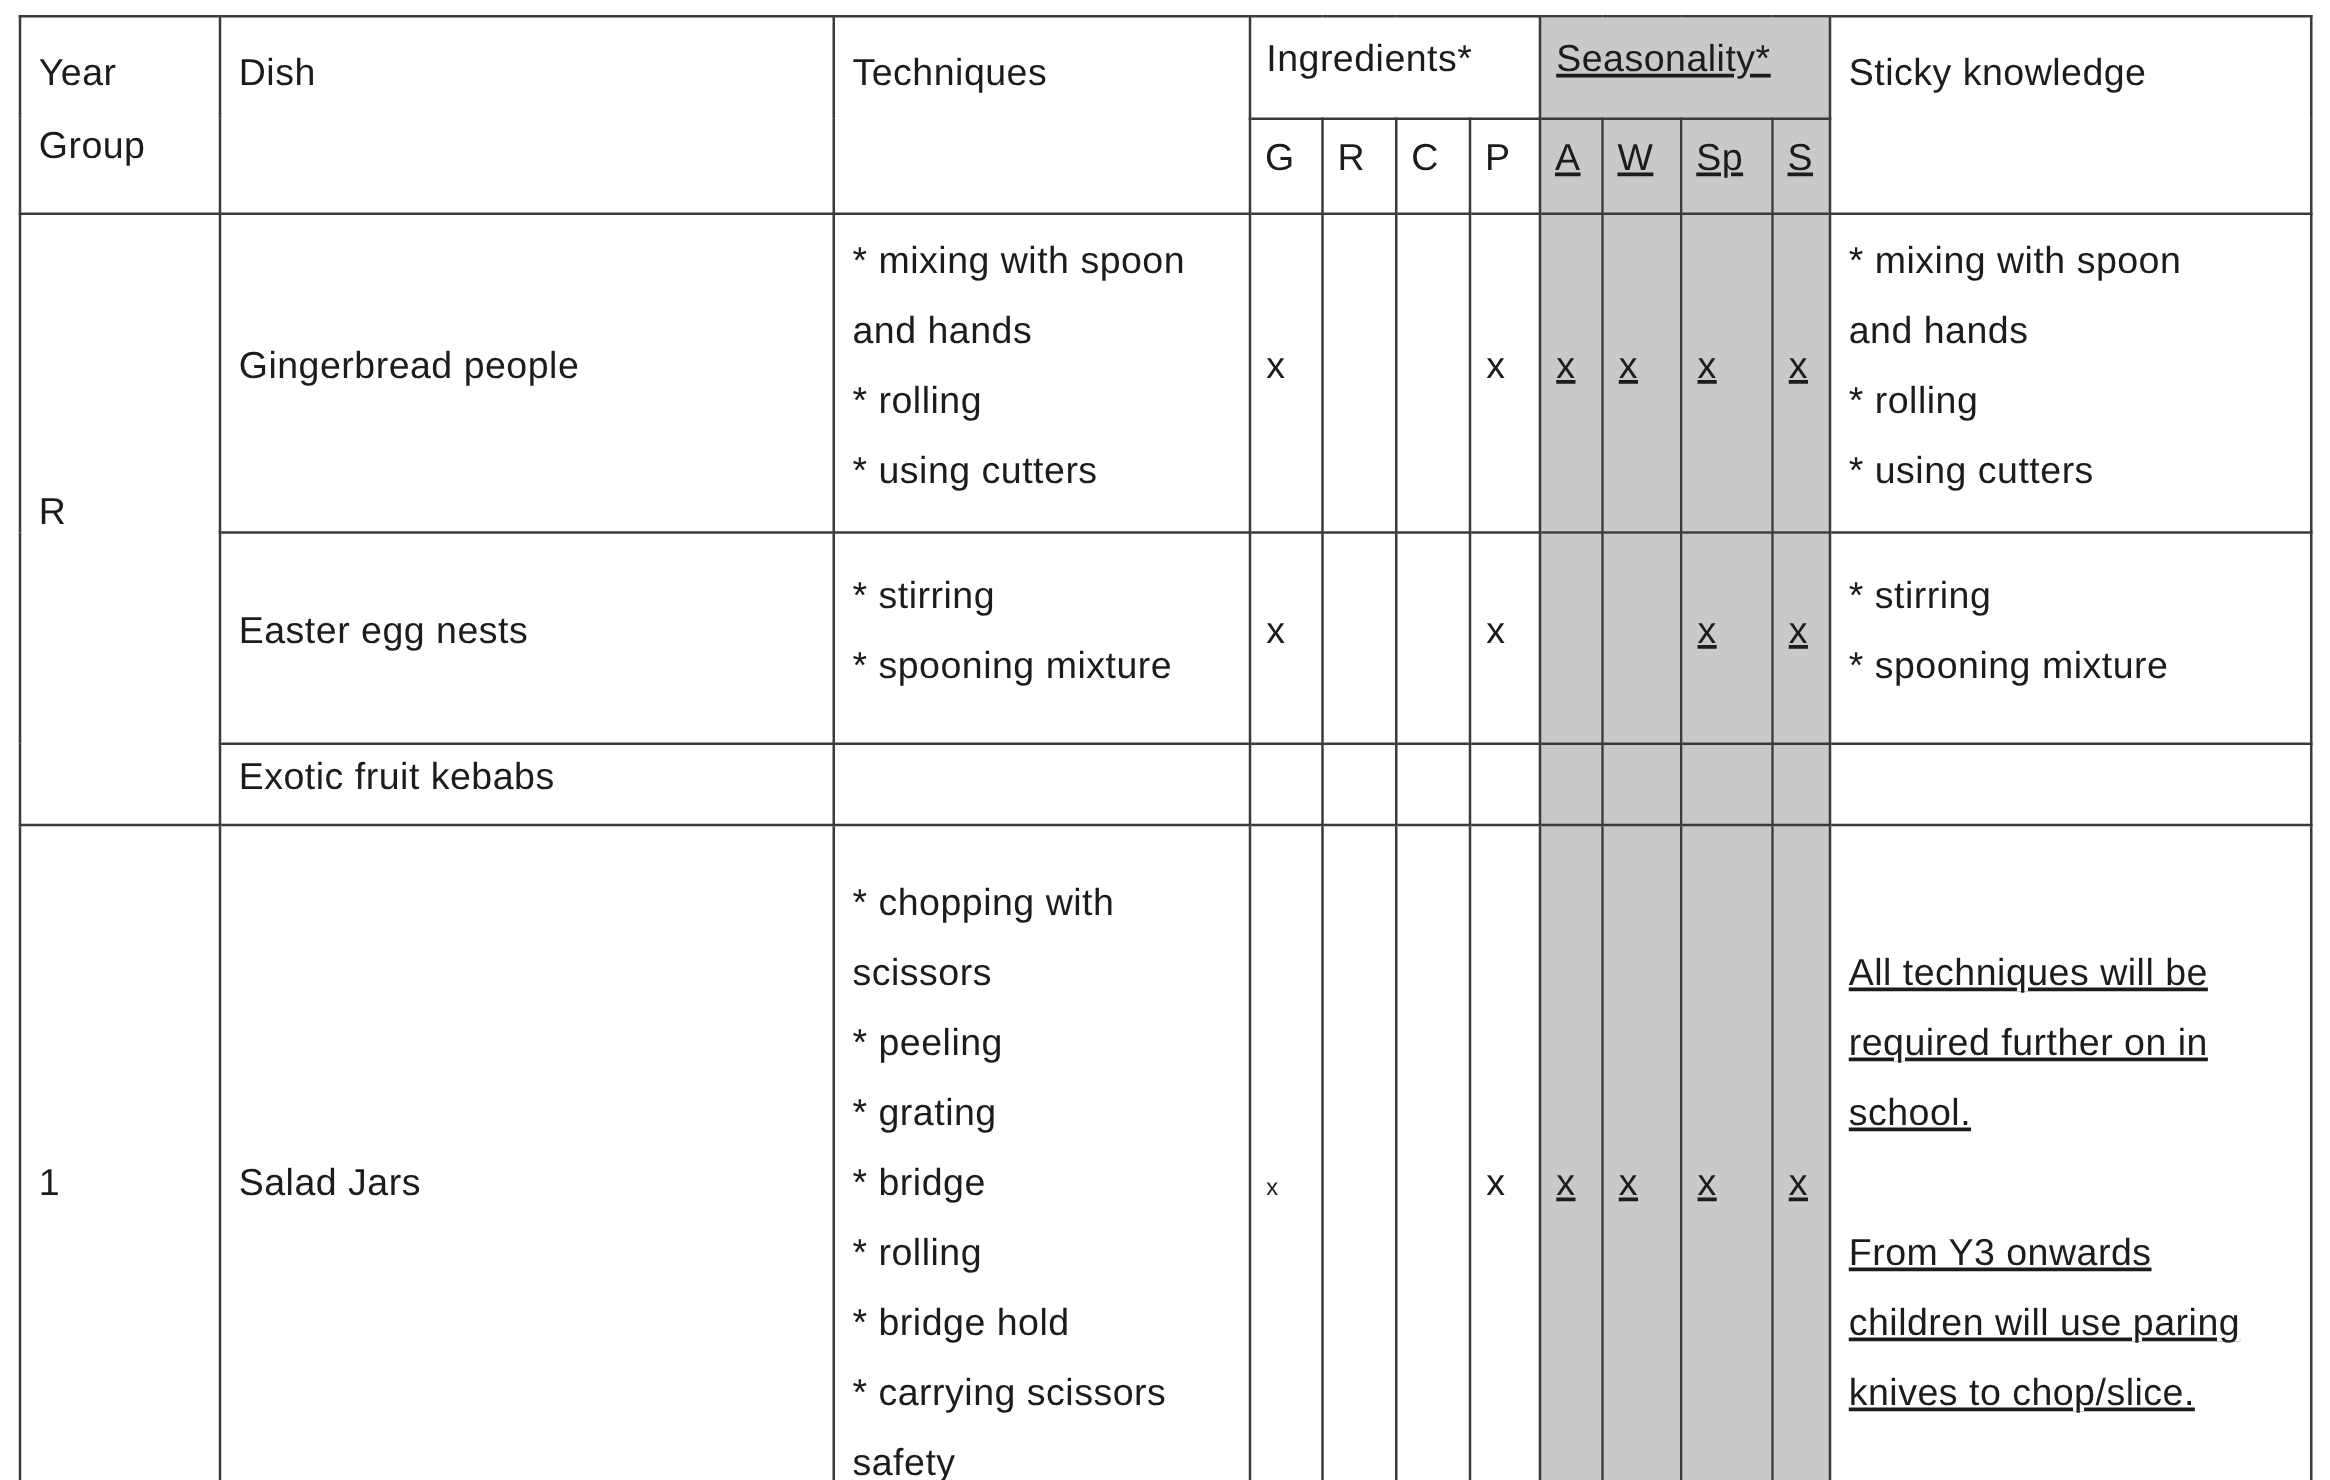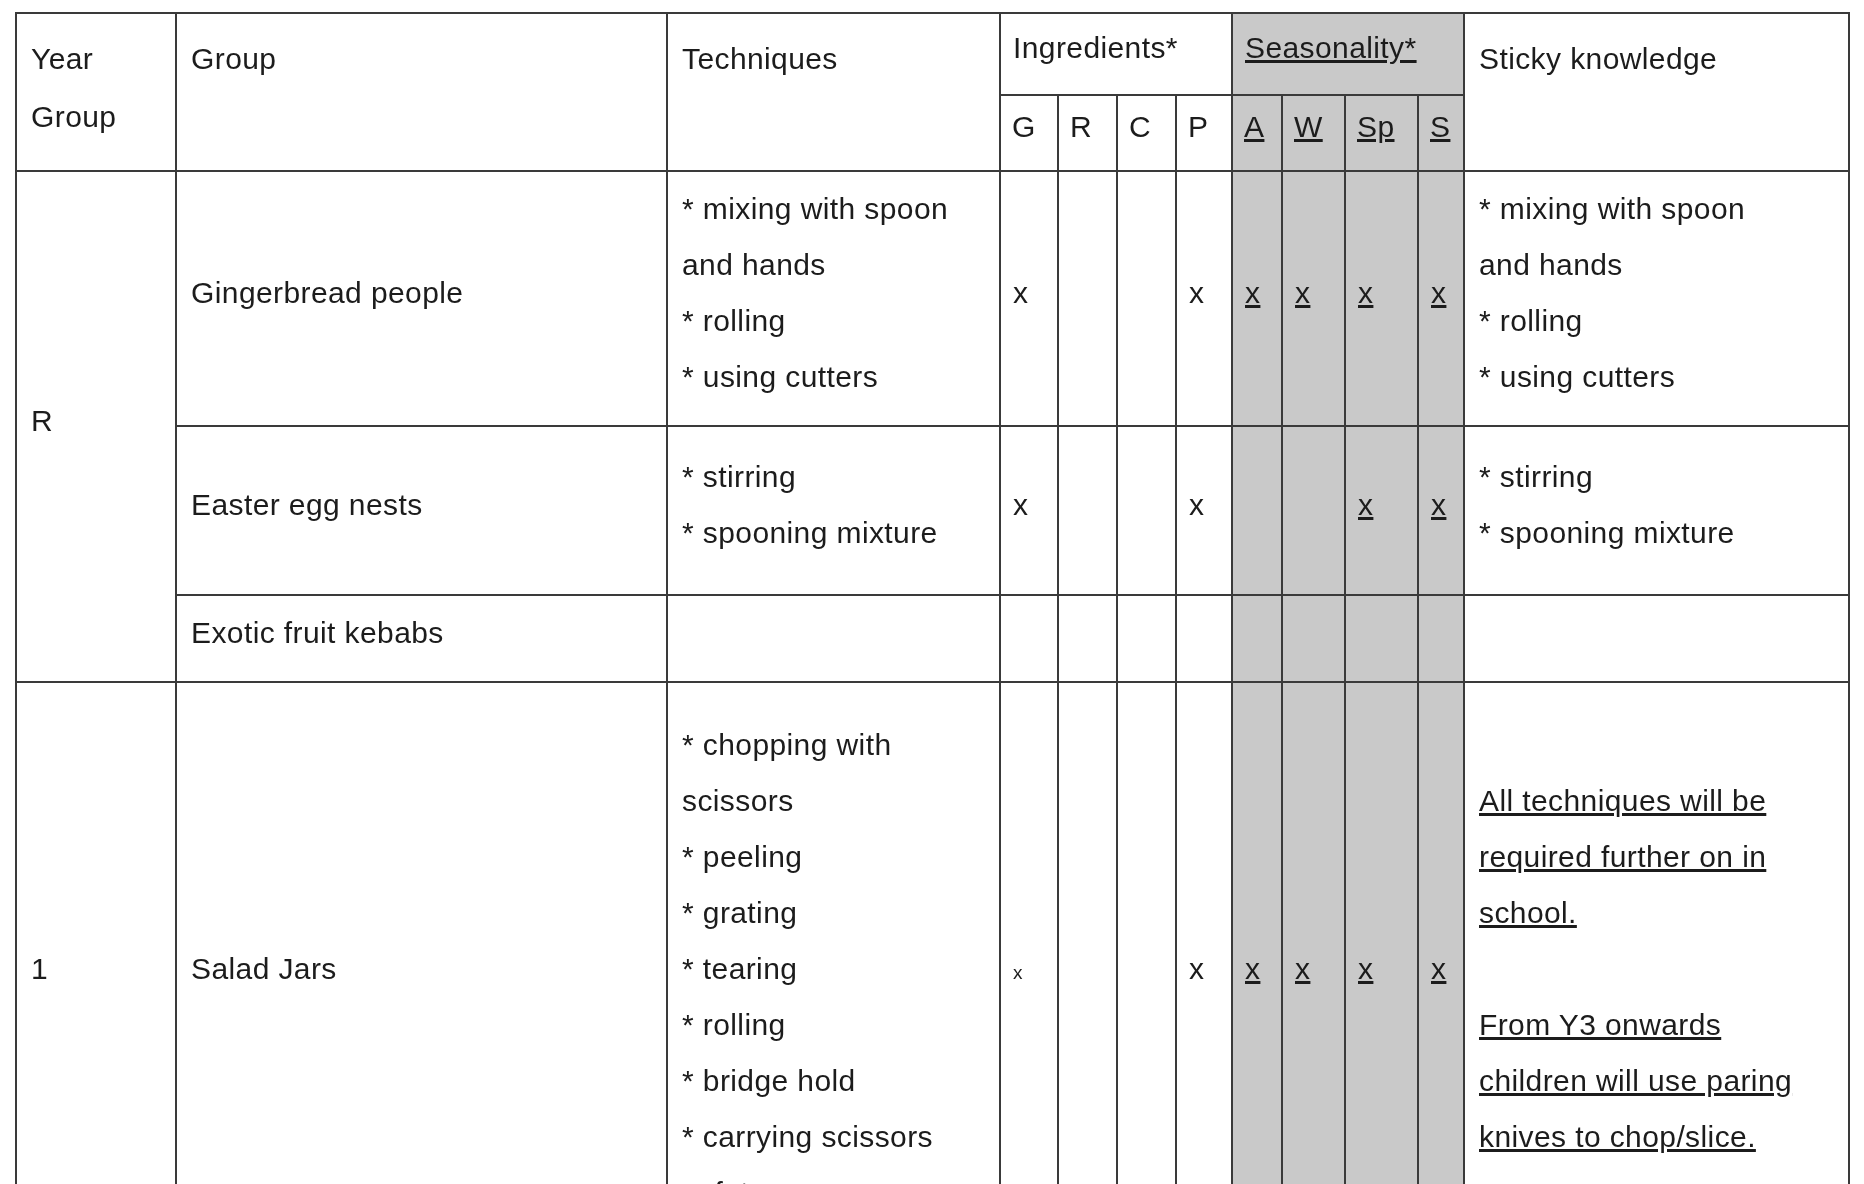--- a/index.html
+++ b/index.html
@@ -50,21 +50,21 @@
   .para.gap{ margin-bottom:56px; }
   td.mark{
     padding-left:12px;
     font-size:30px;
   }
   td.mark .small-x{ font-size:19px; }
   tr.h-top{ height:82px; }
   tr.h-sub{ height:76px; }
   tr.r-ginger{ height:255px; }
   tr.r-easter{ height:169px; }
-  tr.r-exotic{ height:87px; }
+  tr.r-exotic{ height:65px; }
   tr.r-salad{ height:585px; }
   td.yearcell{ padding-left:14px; }
 </style>
 </head>
 <body>
 
 <table class="curriculum">
   <colgroup>
     <col style="width:160px">
     <col style="width:491px">
@@ -76,21 +76,21 @@
     <col style="width:50px">
       <col style="width:63px">
       <col style="width:73px">
       <col style="width:46px">
     <col style="width:385px">
   </colgroup>
 
   <tbody>
       <tr class="h-top">
     <th class="merged" rowspan="2">Year Group</th>
-    <th class="merged" rowspan="2">Group</th>
+    <th class="merged" rowspan="2">Dish</th>
     <th class="merged" rowspan="2">Techniques</th>
     <th class="groupspan" colspan="4">Ingredients*</th>
     <th class="groupspan shade" colspan="4">Seasonality*</th>
     <th class="merged" rowspan="2">Sticky knowledge</th>
   </tr>
 
   <tr class="h-sub">
     <th class="subcol">G</th>
     <th class="subcol">R</th>
     <th class="subcol">C</th>
@@ -167,21 +167,21 @@
   </tr>
 
   <tr class="r-salad">
     <td class="yearcell">1</td>
     <td>Salad Jars</td>
     <td>
       <div class="lines txt-narrow">
         <div>* chopping with scissors</div>
         <div>* peeling</div>
         <div>* grating</div>
-        <div>* tearing</div>
+        <div>* bridge</div>
         <div>* rolling</div>
         <div>* bridge hold</div>
         <div>* carrying scissors safety</div>
       </div>
     </td>
     <td class="mark"><span class="small-x">x</span></td>
     <td class="mark"></td>
     <td class="mark"></td>
     <td class="mark">x</td>
     <td class="mark shade">x</td>

